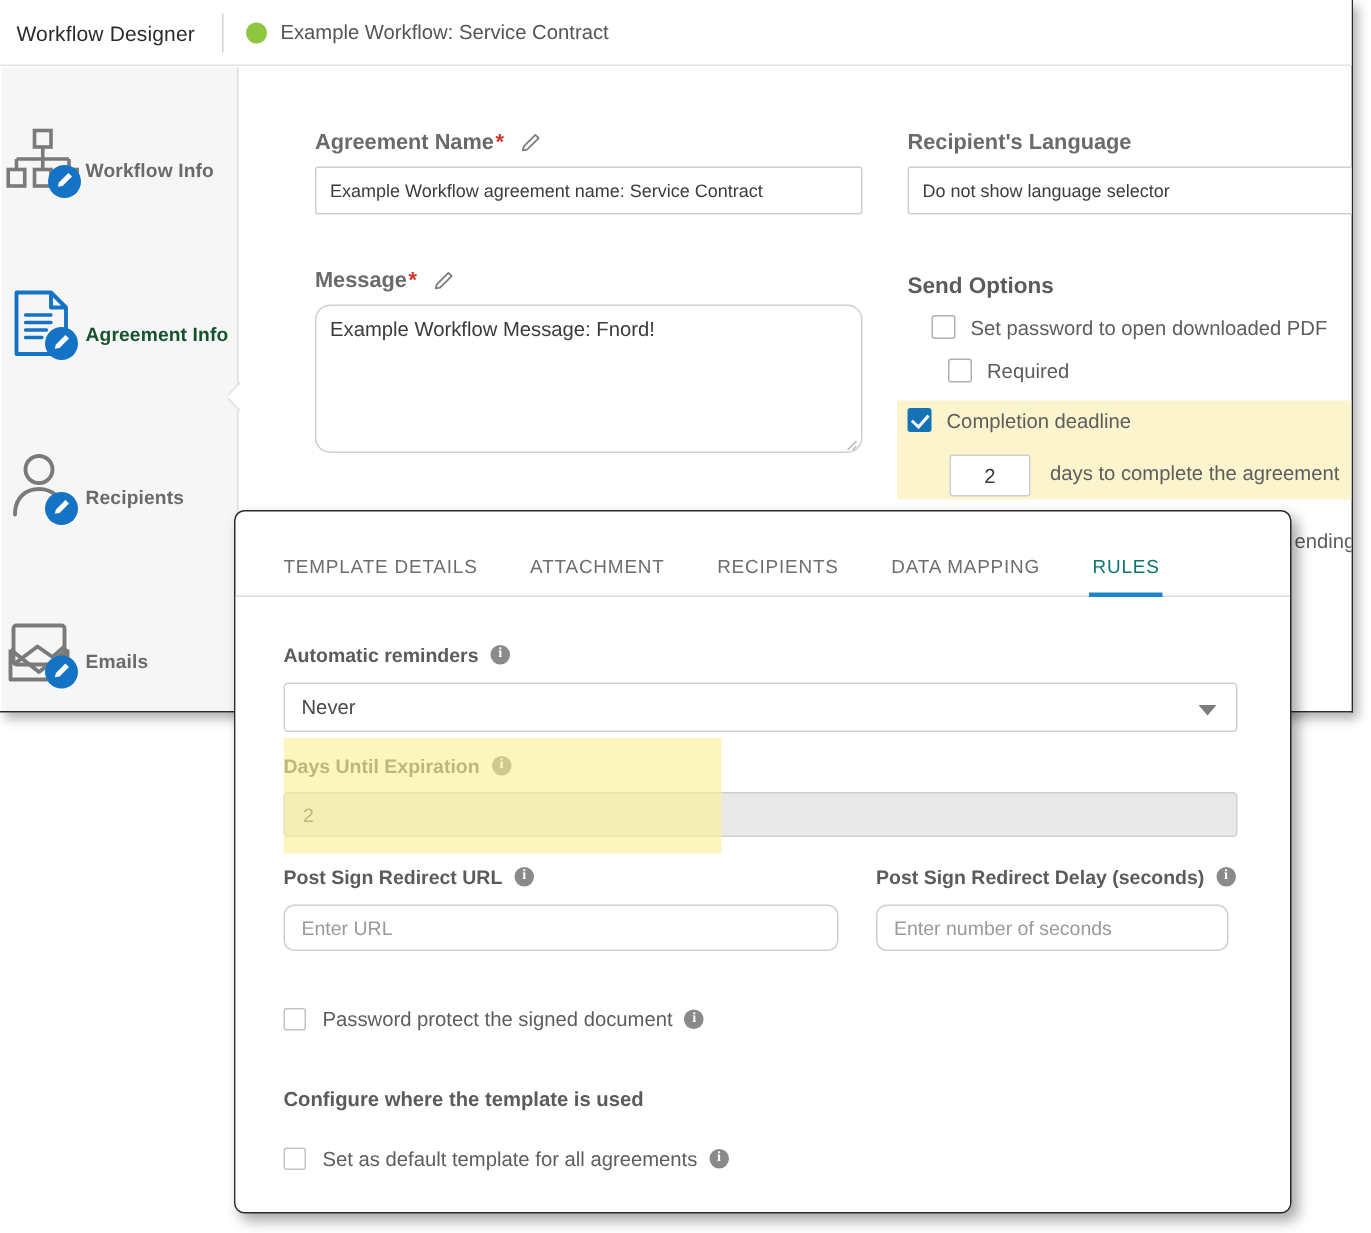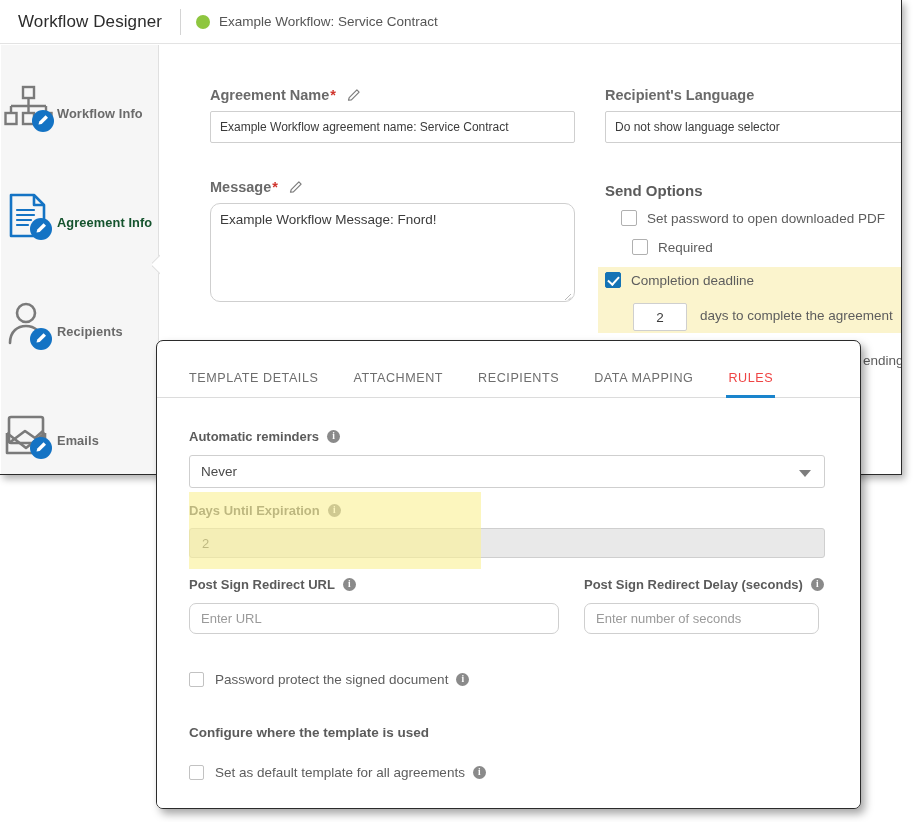--- a/index.html
+++ b/index.html
@@ -38,23 +38,23 @@
     left: 0; top: 0;
     width: 902px;
     height: 44px;
     background: #ffffff;
     border-bottom: 1px solid #e3e3e3;
     display: flex;
     align-items: center;
   }
 
   .app-title {
-    font-size: 17px;
+    font-size: 14px;
     color: #2c2c2c;
-    padding-left: 18px;
+    padding-left: 11px;
     font-weight: 400;
     letter-spacing: .1px;
   }
 
   .title-divider {
     width: 1px;
     height: 26px;
     background: #d4d4d4;
     margin: 0 15px 0 18px;
   }
@@ -246,21 +246,21 @@
   }
 
   .tab {
     font-size: 12.6px;
     color: #6e6e6e;
     letter-spacing: .55px;
     padding: 0 0 12px 0;
     margin-right: 35px;
     position: relative;
   }
-  .tab.active { color: #ef4444; }
+  .tab.active { color: #0f766e; }
   .tab.active:after {
     content: "";
     position: absolute;
     left: -2px; right: -2px; bottom: -1px;
     height: 3px;
     background: #1a84cc;
   }
 
   .modal-body {
     position: absolute;

